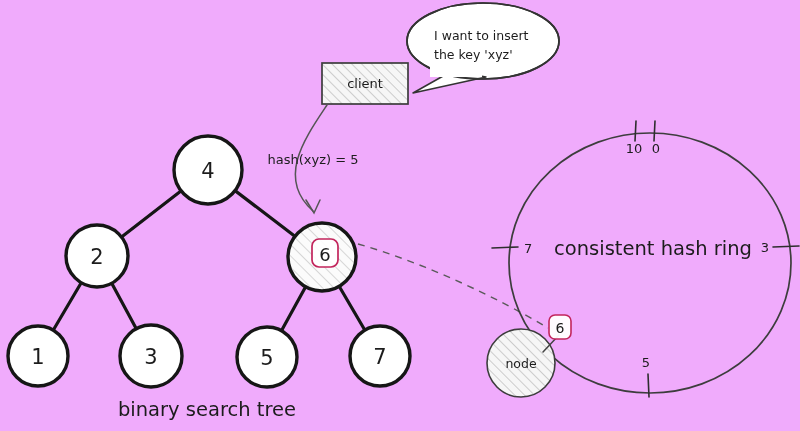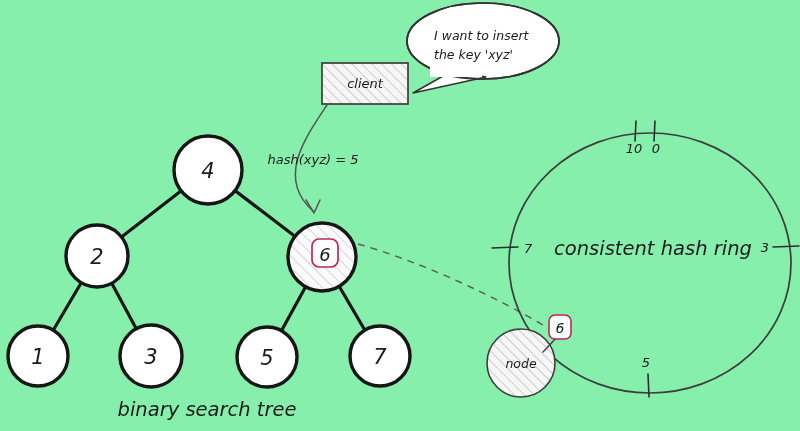--- a/index.html
+++ b/index.html
@@ -1,22 +1,21 @@
 <!DOCTYPE html>
 <html><head>
 <meta charset="utf-8">
 <style>
   html, body { margin: 0; padding: 0; background: #ffffff; }
   .stage {
     position: relative;
     width: 800px; height: 431px;
-    background: #86efac;
+    background: #f0abfc;
     font-family: "DejaVu Sans", sans-serif;
     overflow: hidden;
-    font-style: italic;
   }
   svg { display: block; }
   text {
     font-family: "DejaVu Sans", sans-serif;
     fill: #1c1c1c;
   }
   .hand { font-family: "DejaVu Sans", sans-serif; }
 </style>
 </head>
 <body>

